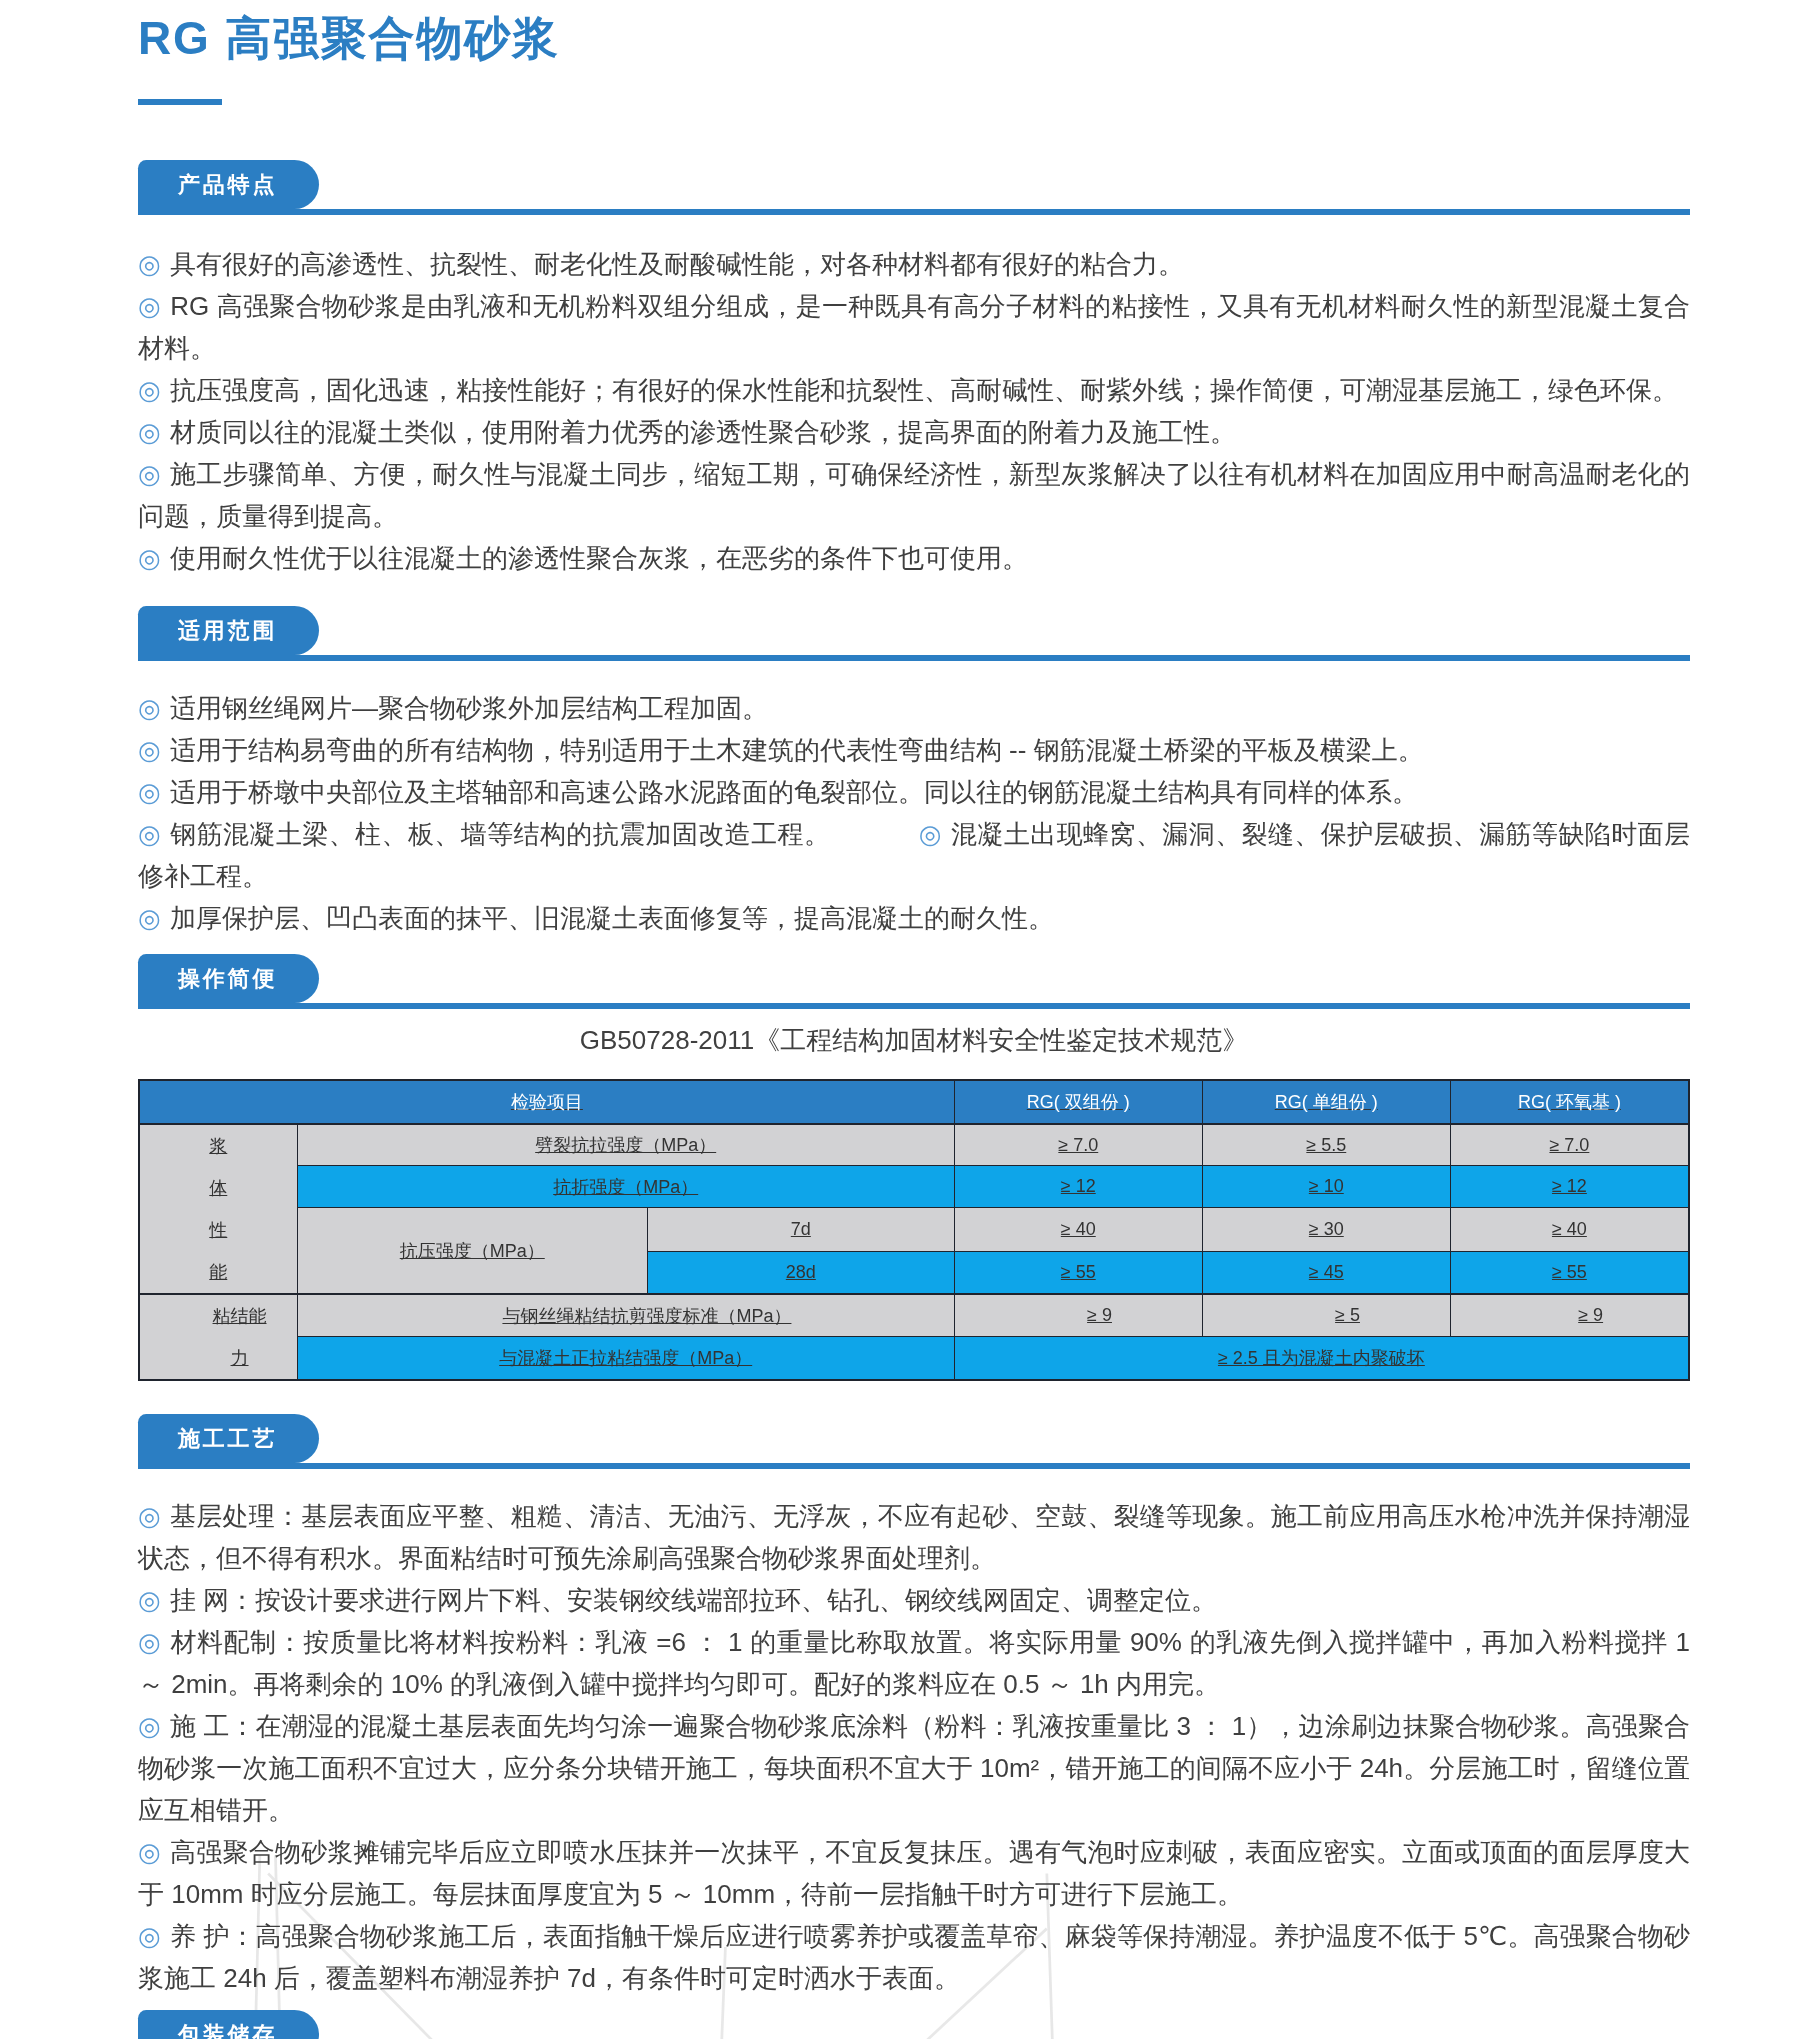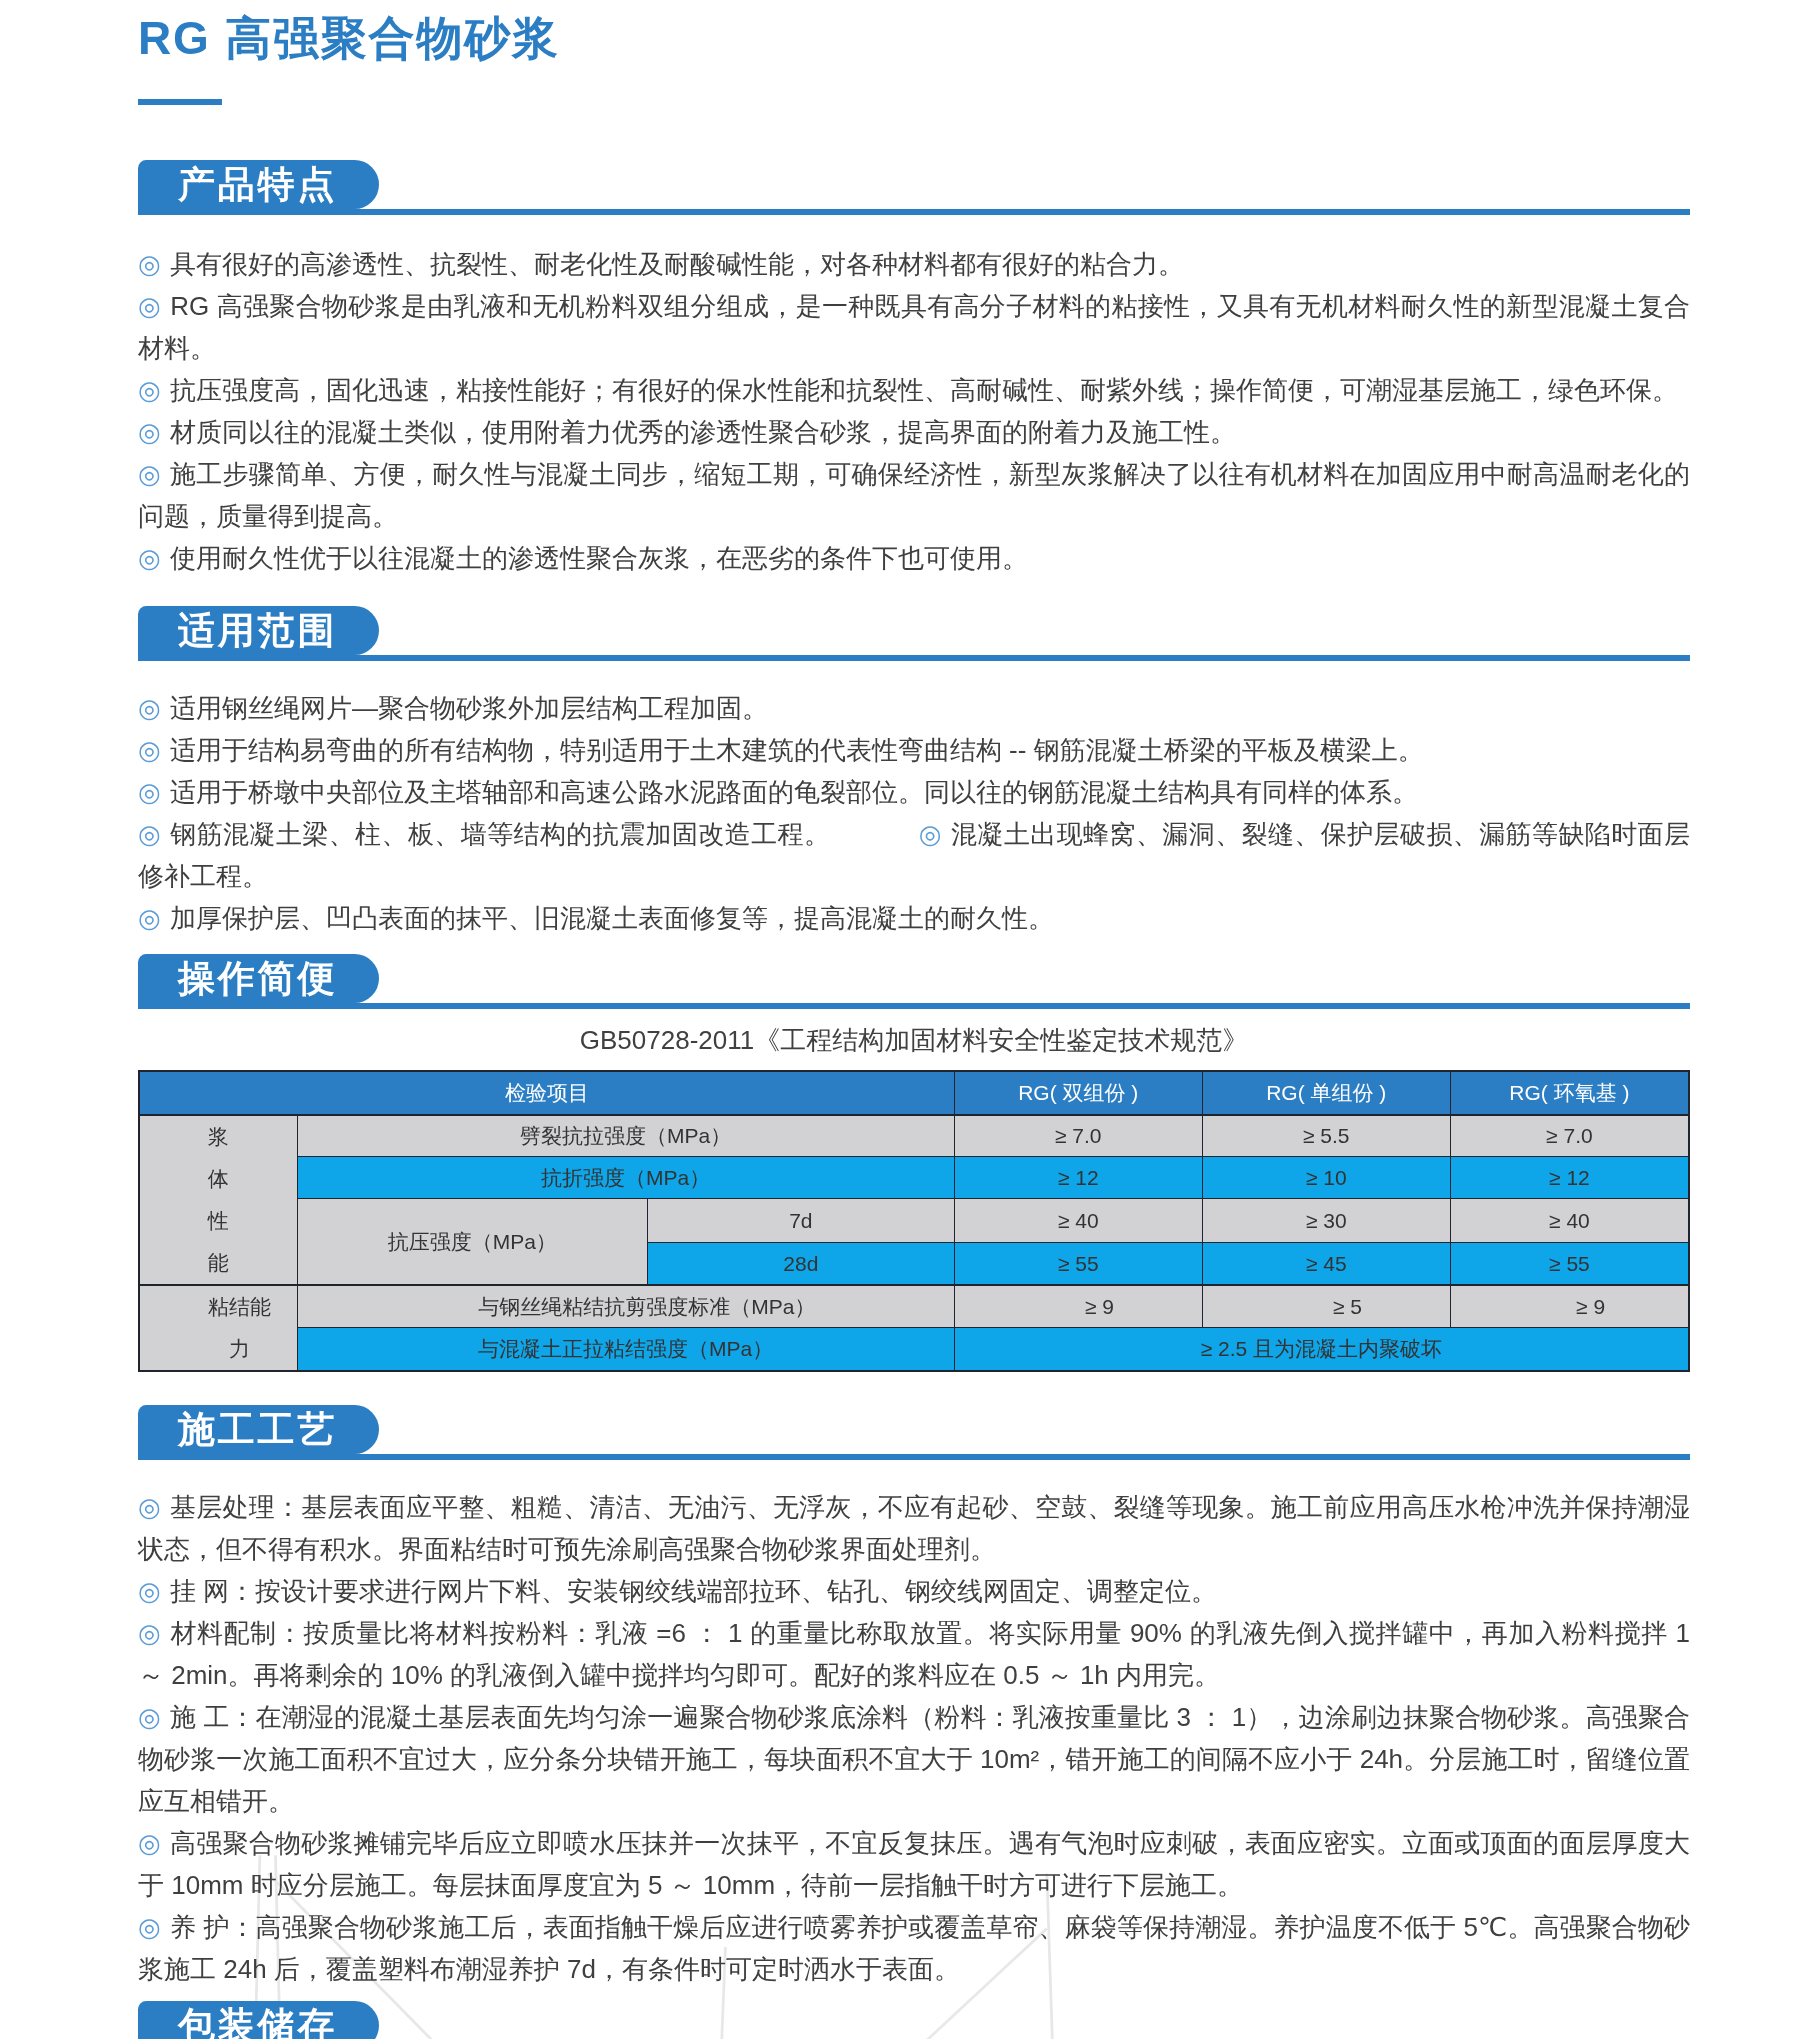--- a/index.html
+++ b/index.html
@@ -25,21 +25,21 @@
 
   
   .section-bar {
     position:relative;
     border-bottom:6.4px solid #2b7ec3;
     line-height:0;
   }
   .section-tab {
     display:inline-block;
     background:#2b7ec3; color:#ffffff;
-    font-size:37px; font-weight:bold;
+    font-size:22px; font-weight:bold;
     height:49px; line-height:49px;
     padding:0 42px 0 40px;
     border-radius:9.2px 27.5px 27.5px 0;
     letter-spacing:2.8px;
     text-align:right;
   }
 
   
   ul.bullets { list-style:none; }
   ul.bullets li {
@@ -57,25 +57,25 @@
   .sec-process { margin-top:33px; }
   .sec-process ul { margin-top:26px; }
   .sec-packaging { margin-top:11px; }
 
   
   .table-caption {
     margin-top:14.7px;
     text-align:center; font-size:26px; line-height:33px; color:#404040;
   }
   table.perf {
-    margin-top:13px;
+    margin-top:22px;
     width:100%;
     border-collapse:collapse;
     table-layout:fixed;
-    font-size:21px; color:#333333;
+    font-size:18px; color:#333333;text-decoration:underline;
   }
   table.perf th, table.perf td {
     border:1.8px solid #1f242e;
     text-align:center; vertical-align:middle;
     height:42px; padding:0 5.5px;
   }
   table.perf { border:2.8px solid #1f242e; }
   table.perf tr.thead th {
     background:#2b7ec3; color:#ffffff; font-weight:normal;
     height:44px; border-bottom:2.8px solid #1f242e;

